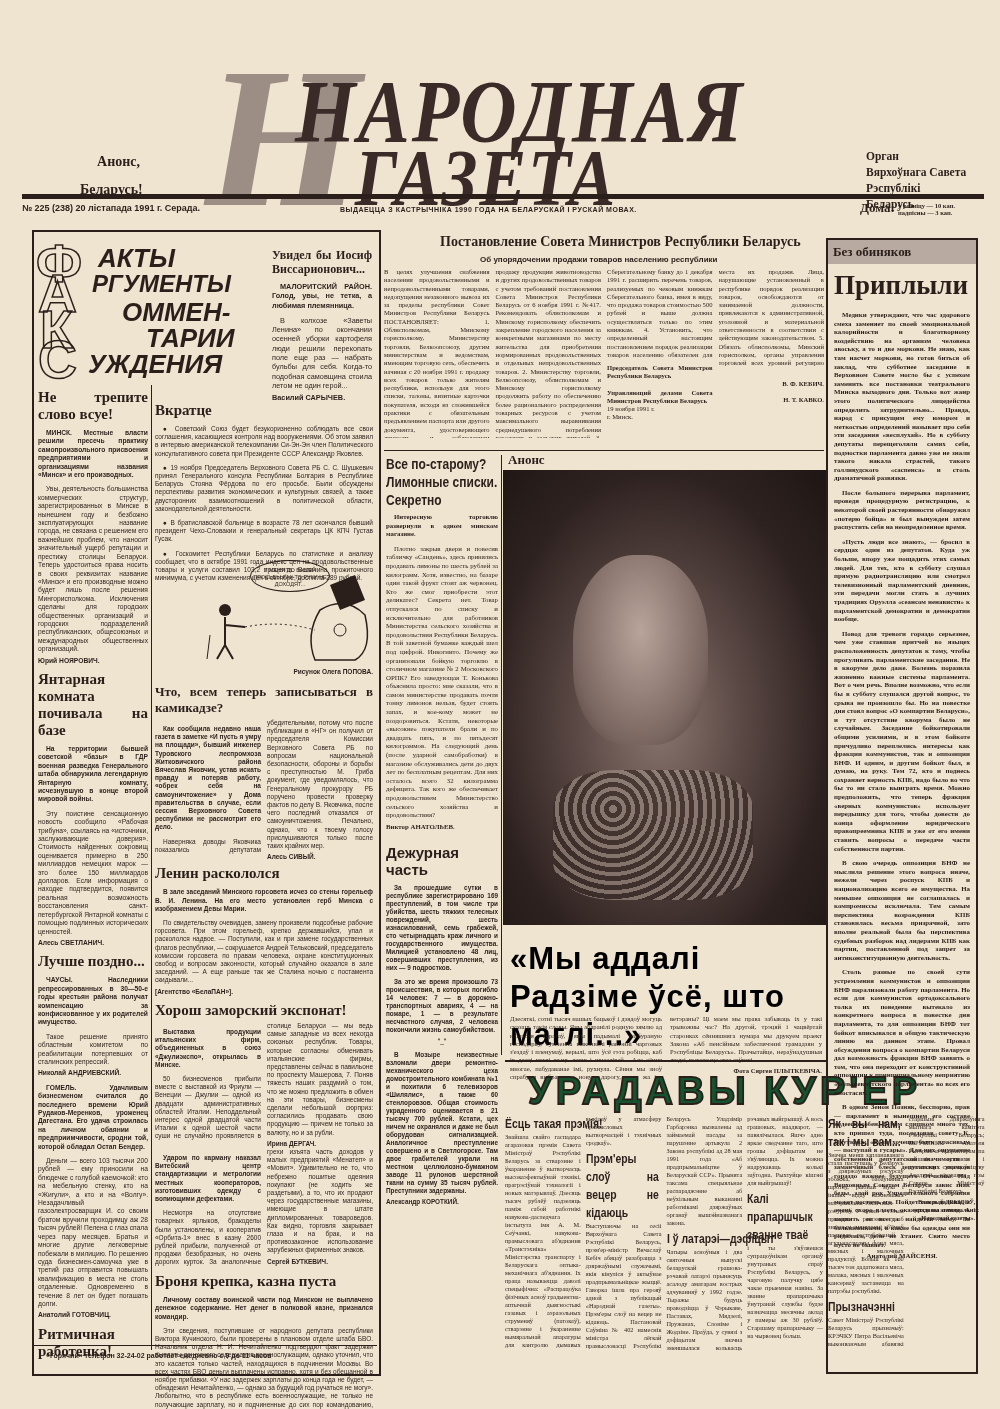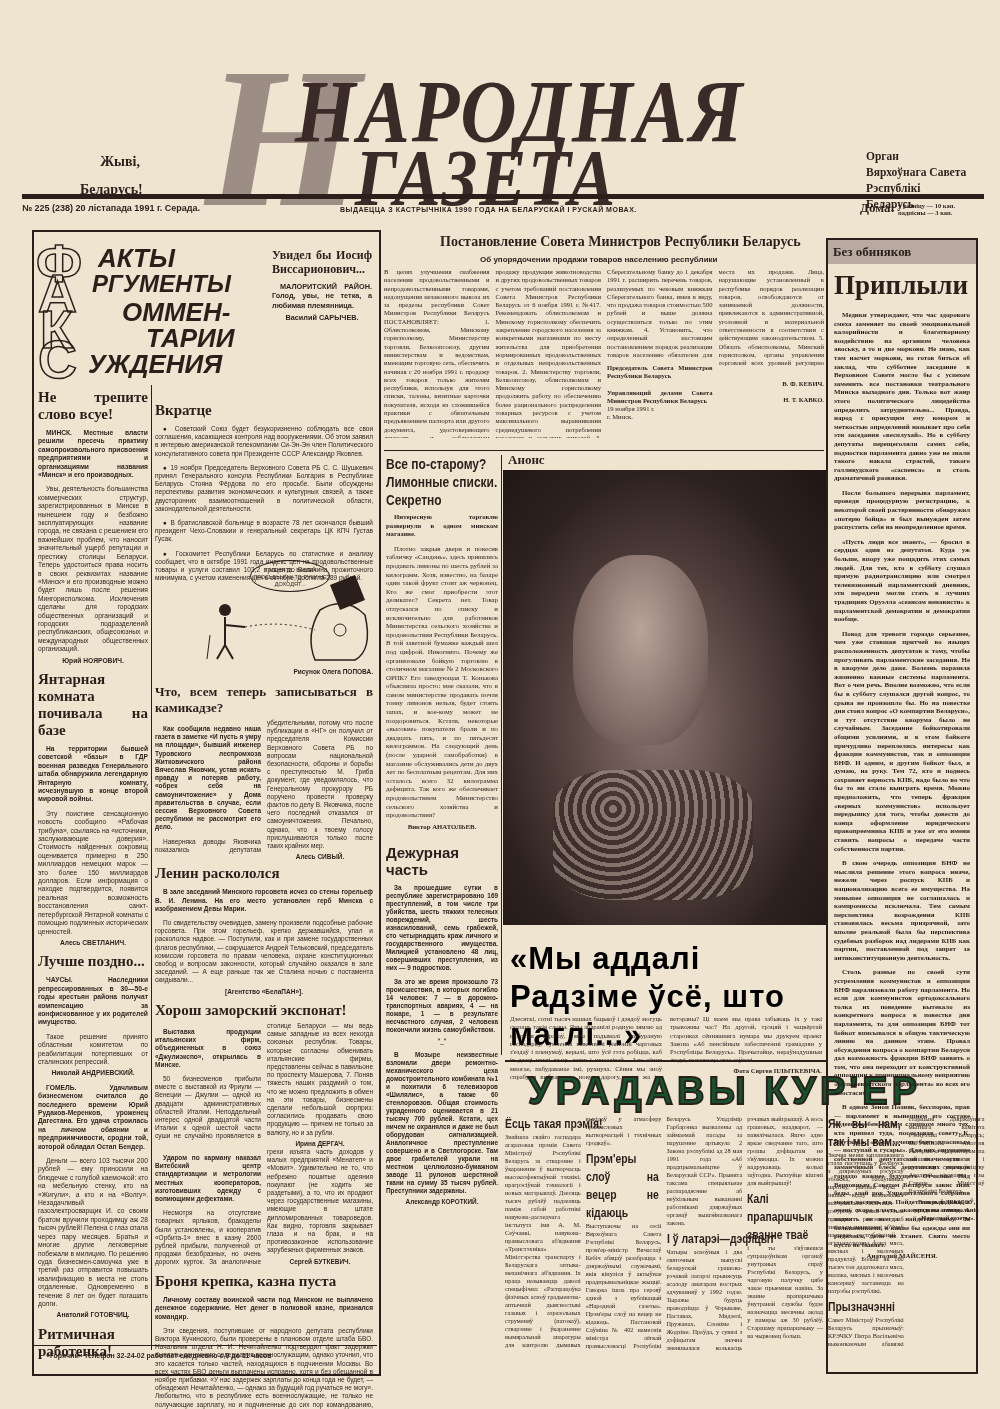--- a/index.html
+++ b/index.html
@@ -14,21 +14,21 @@
   .rule-thick{left:22px;top:194px;width:962px;height:5px;background:#2a1f1a;}
   .issue{left:22px;top:203px;font-size:9px;font-weight:bold;font-family:"Liberation Sans",sans-serif;}
   .since{left:340px;top:206px;font-size:7px;font-weight:bold;font-family:"Liberation Sans",sans-serif;letter-spacing:.5px;}
   .price{left:860px;top:200px;font-size:13px;font-weight:bold;}
   .price small{font-size:6.5px;display:inline-block;line-height:7px;vertical-align:middle;}
   .frame{left:32px;top:230px;width:345px;height:1142px;border:2px solid #2a1f1a;}
   .col{font-family:"Liberation Sans",sans-serif;font-size:7.3px;line-height:9.3px;text-align:justify;}
   .col p{margin:6px 0 3px 0;text-indent:8px;}
   .hd{font-family:"Liberation Serif",serif;font-weight:bold;font-size:15px;line-height:17px;margin:4px 0 3px 0;}
   .lead{font-weight:bold;}
-  .sig{text-align:center;font-weight:bold;margin:2px 0 6px 0;}
+  .sig{text-align:left;font-weight:bold;margin:2px 0 6px 0;}
   .faks{left:36px;top:240px;width:220px;height:140px;}
   .faks .row{font-family:"Liberation Sans",sans-serif;font-weight:900;font-style:italic;font-size:26px;line-height:28px;color:#2a1f1a;}
   .faks .outline{position:absolute;font-size:54px;font-weight:bold;color:transparent;-webkit-text-stroke:1.5px #2a1f1a;font-family:"Liberation Sans",sans-serif;}
   .cartoon{left:205px;top:555px;width:170px;height:110px;}
   .bubble{position:absolute;left:45px;top:5px;width:80px;height:32px;border:1.5px solid #2a1f1a;border-radius:50%;font-size:5.5px;font-family:"Liberation Sans",sans-serif;text-align:center;padding-top:6px;box-sizing:border-box;line-height:7px;}
   .photo{left:503px;top:470px;width:325px;height:455px;background:radial-gradient(ellipse at 48% 55%,#8a7670 0%,#5a4844 35%,#2e2220 70%,#1e1614 100%);}
   .photo .face{position:absolute;left:70px;top:85px;width:135px;height:190px;border-radius:45% 45% 40% 40%;background:radial-gradient(ellipse at 50% 40%,#b8a49a,#7a6660 70%,#4a3a36);}
   .photo .medals{position:absolute;left:50px;top:300px;width:200px;height:130px;background:repeating-radial-gradient(circle at 30% 30%,#9a8a80 0 4px,#3a2c28 4px 9px);opacity:.7;border-radius:30%;}
   .quote-hd{font-family:Liberation Sans, sans-serif;font-size:31px;line-height:38px;font-weight:bold;color:#000000;letter-spacing:1px;}
   .urad{left:528px;top:1070px;font-family:"Liberation Sans",sans-serif;font-size:38px;letter-spacing:4px;color:#14532d;-webkit-text-stroke:1.8px #2a1f1a;font-weight:bold;}
@@ -38,21 +38,21 @@
   .vline{position:absolute;width:1px;background:#2a1f1a;}
   .hline{position:absolute;height:1px;background:#2a1f1a;}
 </style>
 </head>
 <body>
 
 <div class="abs masthead-title bigletter">Н</div>
 <div class="abs masthead-title mh1">НАРОДНАЯ</div>
 <div class="abs masthead-title mh2">ГАЗЕТА</div>
 <div class="abs motto">
-  <div>Жыві,</div>
+  <div>Анонс,</div>
   <div>Беларусь!</div>
 </div>
 <div class="abs organ">
   <div>Орган</div>
   <div>Вярхоўнага Савета</div>
   <div>Рэспублікі</div>
   <div>Беларусь</div>
 </div>
 <div class="abs rule-thick"></div>
 <div class="abs issue">№ 225 (238) 20 лістапада 1991 г. Серада.</div>
@@ -72,20 +72,21 @@
   <div class="row" style="position:absolute;left:62px;top:4px">АКТЫ</div>
   <div class="row" style="position:absolute;left:56px;top:30px;font-size:24px">РГУМЕНТЫ</div>
   <div class="row" style="position:absolute;left:86px;top:58px">ОММЕН-</div>
   <div class="row" style="position:absolute;left:110px;top:84px">ТАРИИ</div>
   <div class="row" style="position:absolute;left:52px;top:110px">УЖДЕНИЯ</div>
 </div>
 
 <div class="abs col" style="left:272px;top:244px;width:100px;">
   <div class="hd" style="font-size:12px;line-height:14px">Увидел бы Иосиф Виссарионович...</div>
   <p class="lead">МАЛОРИТСКИЙ РАЙОН. Голод, увы, не тетка, а любимая племянница.</p>
+  <p>В колхозе «Заветы Ленина» по окончании осенней уборки картофеля люди решили перекопать поле еще раз — набрать бульбы для себя. Когда-то подобная самовщина стоила летом не один герой...</p>
   <div class="sig">Василий САРЫЧЕВ.</div>
 </div>
 
 <div class="abs col" style="left:38px;top:385px;width:110px;font-size:6.7px;line-height:8.4px">
   <div>
     <div class="hd">Не трепите слово всуе!</div>
     <p class="lead">МИНСК. Местные власти решили пресечь практику самопроизвольного присвоения предприятиями и организациями названия «Минск» и его производных.</p>
     <p>Увы, деятельность большинства коммерческих структур, зарегистрированных в Минске в нынешнем году и безбожно эксплуатирующих название города, не связана с решением его важнейших проблем, что наносит значительный ущерб репутации и престижу столицы Беларуси. Теперь удостоиться права носить в своих реквизитах название «Минск» и его производные можно будет лишь после решения Мингорисполкома. Исключения сделаны для городских общественных организаций и городских подразделений республиканских, общесоюзных и международных общественных организаций.</p>
     <div class="sig">Юрий НОЯРОВИЧ.</div>
   </div>

